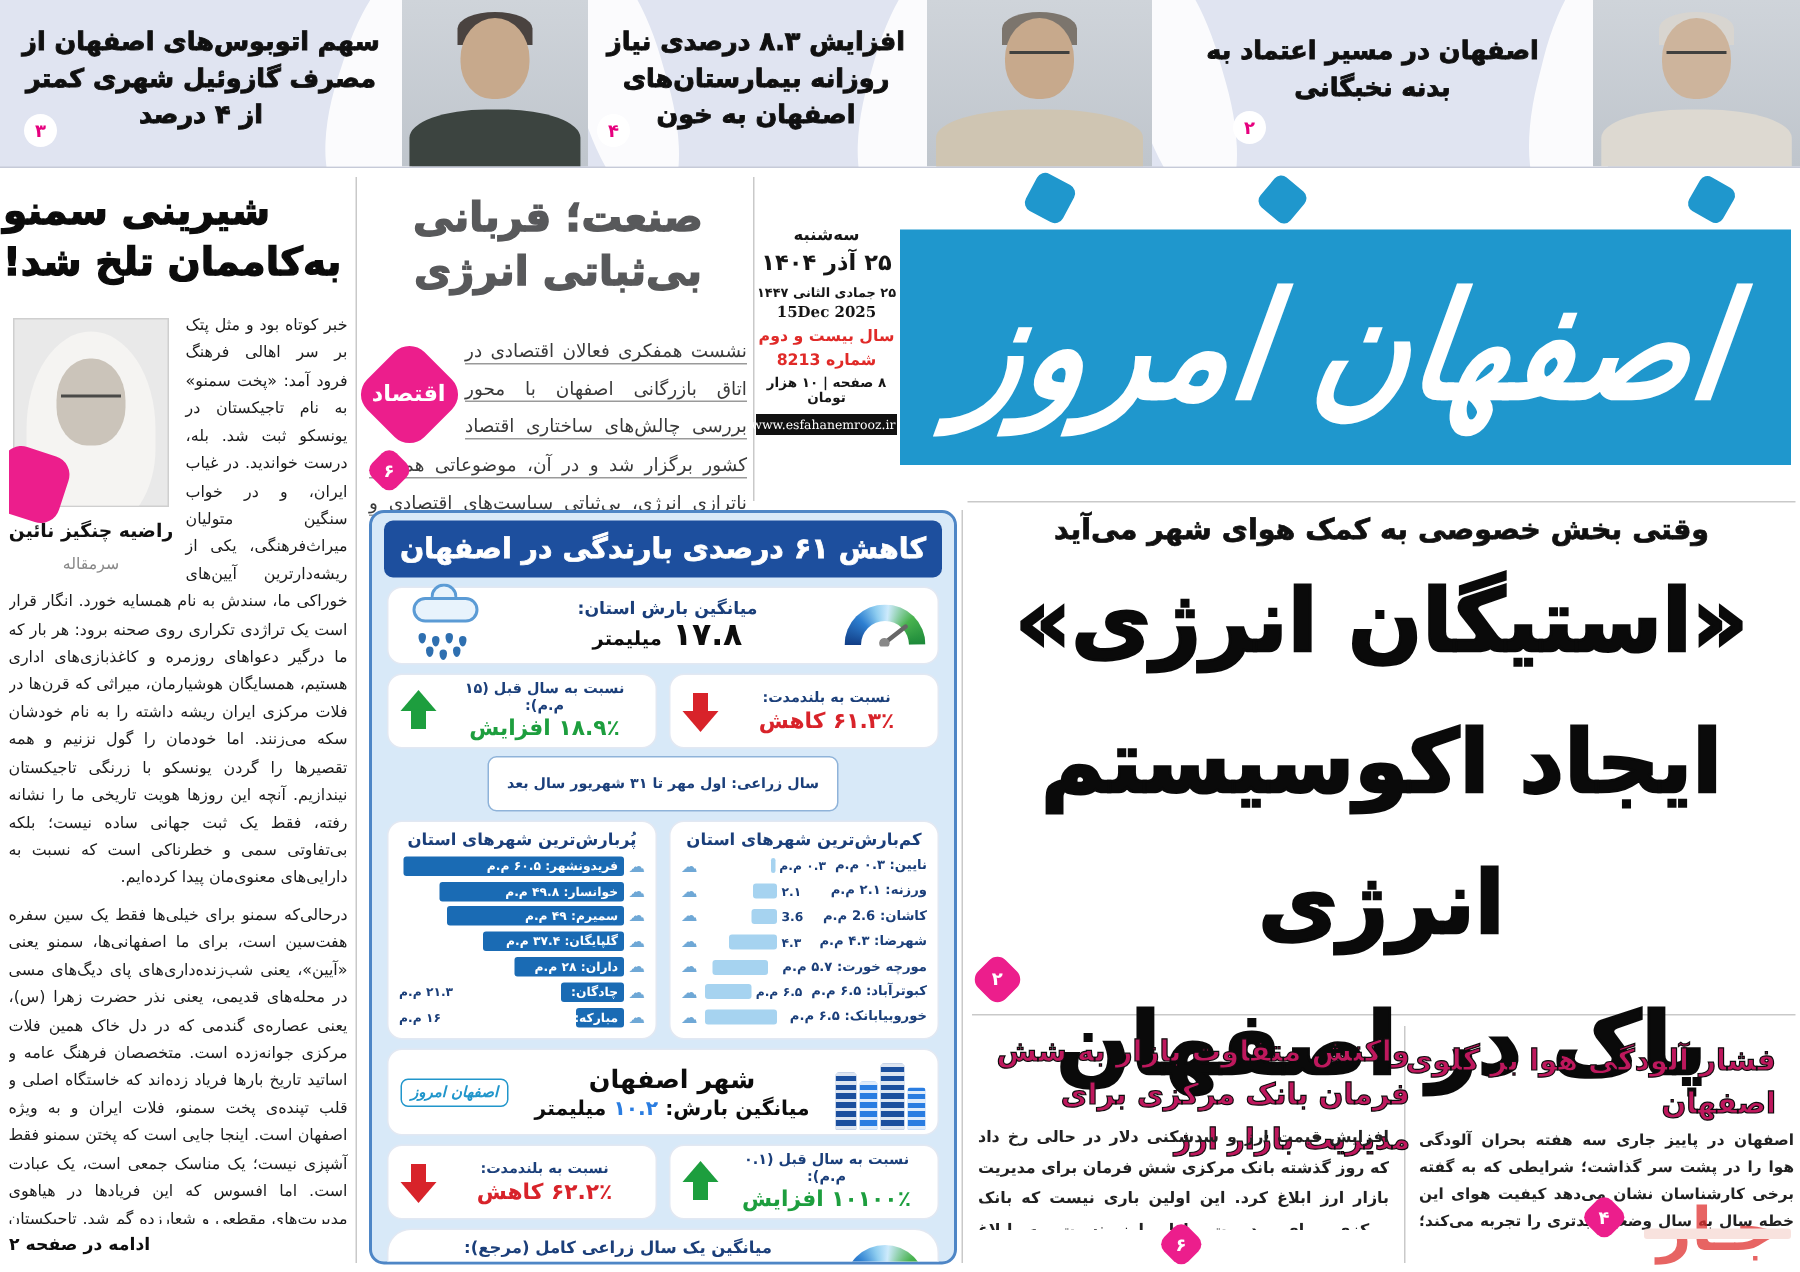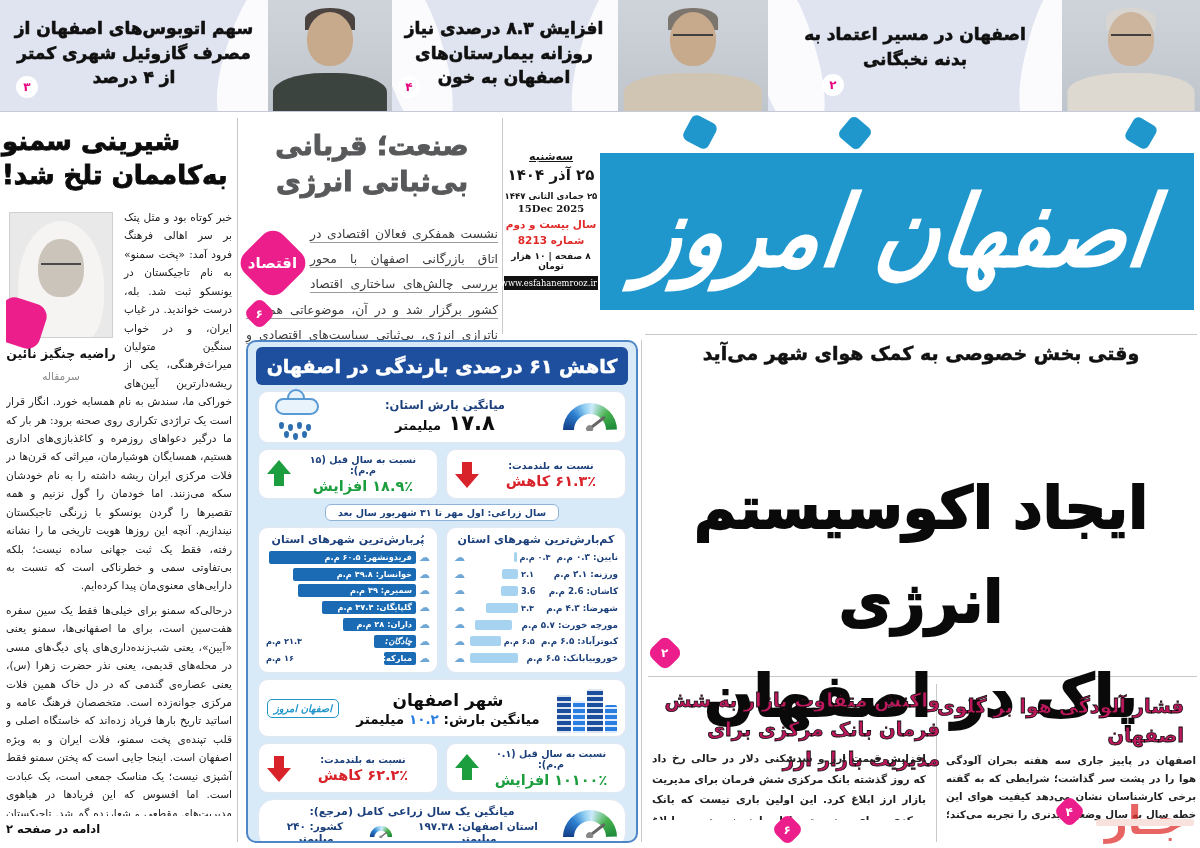--- a/index.html
+++ b/index.html
@@ -40,21 +40,21 @@
   .ind-lead{position:absolute;left:246px;top:222px;width:252px;font-size:12.3px;line-height:2.05;text-align:justify;color:#3a3a3a;}
   .ind-lead .txt{text-decoration:underline;text-decoration-color:#9a9a9a;text-underline-offset:4px;}
   .econ-badge{float:left;width:54px;height:54px;margin:14px 10px 2px 0;background:#ec1e8c;border-radius:26%;
               transform:rotate(45deg);display:flex;align-items:center;justify-content:center;}
   .econ-badge span{transform:rotate(-45deg);color:#fff;font-weight:bold;font-size:15px;}
   .pnum{position:absolute;width:23px;height:23px;background:#ec1e8c;border-radius:30%;transform:rotate(45deg);
         display:flex;align-items:center;justify-content:center;}
   .pnum span{transform:rotate(-45deg);color:#fff;font-size:12px;font-weight:bold;}
   
   .date-col{position:absolute;left:504px;top:150px;width:94px;text-align:center;color:#161616;}
-  .d-weekday{font-size:11px;font-weight:bold;text-decoration:underline;}
+  .d-weekday{font-size:11px;font-weight:bold;}
   .d-fa{font-size:15px;font-weight:bold;margin-top:3px;}
   .d-hijri{font-size:8.6px;font-weight:bold;margin-top:7px;}
   .d-en{font-size:10px;font-weight:bold;font-family:"DejaVu Serif",serif;margin-top:2px;}
   .d-year,.d-issue{font-size:10.5px;font-weight:bold;color:#e02a28;margin-top:4px;}
   .d-pages{font-size:9px;font-weight:bold;margin-top:5px;}
   .d-web{margin-top:5px;background:#111;color:#fff;font-size:8.3px;padding:2px 1px;font-family:"DejaVu Serif",serif;}
   .logo-box{position:absolute;left:600px;top:153px;width:594px;height:157px;background:#1f97cd;display:flex;align-items:center;justify-content:center;overflow:visible;}
   .logo-text{color:#fff;font-size:88px;font-weight:bold;font-style:italic;transform:skewX(-8deg) scaleY(1.12);white-space:nowrap;line-height:1;}
   .logo-diamond{position:absolute;background:#1f97cd;border-radius:22%;}
   
@@ -77,21 +77,21 @@
   .ig-c1-text{flex:1;text-align:center;}
   .ig-c1-label{font-size:11.5px;font-weight:bold;color:#1b3f7a;}
   .ig-c1-value{font-size:21px;font-weight:bold;color:#0d0d0d;line-height:1.1;}
   .ig-c1-value .unit{font-size:13px;}
   .ig-row{margin:6px 10px 0;display:flex;gap:8px;}
   .ig-mini{flex:1;height:50px;display:flex;align-items:center;padding:0 8px;gap:6px;}
   .ig-mini-text{flex:1;text-align:center;}
   .ig-mini-label{font-size:9.6px;font-weight:bold;color:#1b3f7a;}
   .ig-mini-value{font-size:14.5px;font-weight:bold;margin-top:2px;}
   .val-red{color:#d8232a;} .val-green{color:#1d9e3e;}
-  .ig-note{margin:5px auto 0;width:fit-content;padding:2px 12px;background:#fff;border:1px solid #8fb3d9;border-radius:6px;
+  .ig-note{margin:5px auto 0;width:fit-content;padding:12px 12px;background:#fff;border:1px solid #8fb3d9;border-radius:6px;
            font-size:9.5px;font-weight:bold;color:#1b3f7a;}
   .ig-lists{margin:6px 10px 0;display:flex;gap:8px;height:146px;}
   .ig-list{flex:1;padding:5px 7px;overflow:hidden;}
   .ig-list-title{text-align:center;font-size:11px;font-weight:bold;color:#1b3f7a;margin-bottom:3px;}
   .lrow{display:flex;align-items:center;height:16.8px;gap:3px;font-size:8.8px;font-weight:bold;color:#1b3f7a;}
   .lrow .lab{white-space:nowrap;}
   .lrow .sp{flex:1;}
   .lrow .val{font-size:8.2px;white-space:nowrap;}
   .bar-wrap{width:50px;display:flex;justify-content:flex-start;}
   .bar-low{height:10px;background:#a6d3f0;border-radius:2px;}
@@ -238,21 +238,21 @@
   </div>
   <div class="logo-diamond" style="left:686px;top:118px;width:28px;height:28px;transform:rotate(28deg);"></div>
   <div class="logo-diamond" style="left:842px;top:120px;width:26px;height:26px;transform:rotate(40deg);"></div>
   <div class="logo-diamond" style="left:1128px;top:120px;width:26px;height:26px;transform:rotate(30deg);"></div>
   <div class="logo-box">
     <div class="logo-text">اصفهان امروز</div>
   </div>
 
   <div class="kicker">وقتی بخش خصوصی به کمک هوای شهر می‌آید</div>
   <div class="main-headline">
-    <br>
+    <span>«استیگان انرژی»</span><br>
     <span>ایجاد اکوسیستم انرژی</span><br>
     <span>پاک در اصفهان</span>
   </div>
   <div class="pnum" style="left:652px;top:640px;width:26px;height:26px;">
       <span>۲</span>
     </div>
 
   <div class="art-headline" style="left:650px;top:686px;width:278px;">واکنش متفاوت بازار به شش فرمان بانک مرکزی برای مدیریت بازار ارز</div>
   <div class="art-body" style="left:652px;top:748px;width:274px;height:72px;overflow:hidden;">افزایش قیمت ارز و سدشکنی دلار در حالی رخ داد که روز گذشته بانک مرکزی شش فرمان برای مدیریت بازار ارز ابلاغ کرد. این اولین باری نیست که بانک مرکزی برای مدیریت بازار ارز نسبت به ابلاغ دستورالعمل‌های ویژه اقدام می‌کند. در جهش‌های ارزی که پیش از این نیز اقتصاد ایران شاهد رخ دادن‌شان بوده است</div>
   <div class="pnum" style="left:776px;top:818px;">
@@ -410,21 +410,21 @@
         <div class="lrow">
             <span class="cloud-s">☁</span>
             <span class="hbar-wrap">
               <span class="bar-high" style="width: 50%;">داران: ۲۸ م.م</span>
             </span>
             <span class="hval"></span>
           </div>
         <div class="lrow">
             <span class="cloud-s">☁</span>
             <span class="hbar-wrap">
-              <span class="bar-high" style="width: 38%; font-style: italic;">چادگان:</span>
+              <span class="bar-high" style="width: 38%;">چادگان:</span>
             </span>
             <span class="hval">۲۱.۳ م.م</span>
           </div>
         <div class="lrow">
             <span class="cloud-s">☁</span>
             <span class="hbar-wrap">
               <span class="bar-high" style="width: 27%;">مبارکه:</span>
             </span>
             <span class="hval">۱۶ م.م</span>
           </div>

